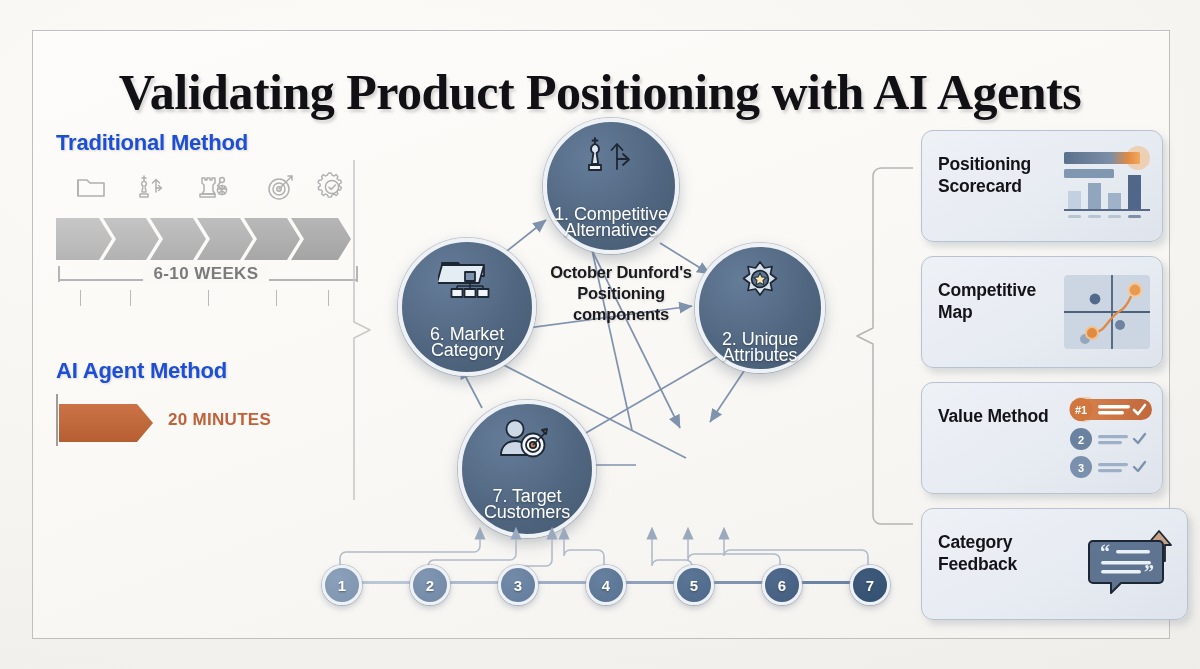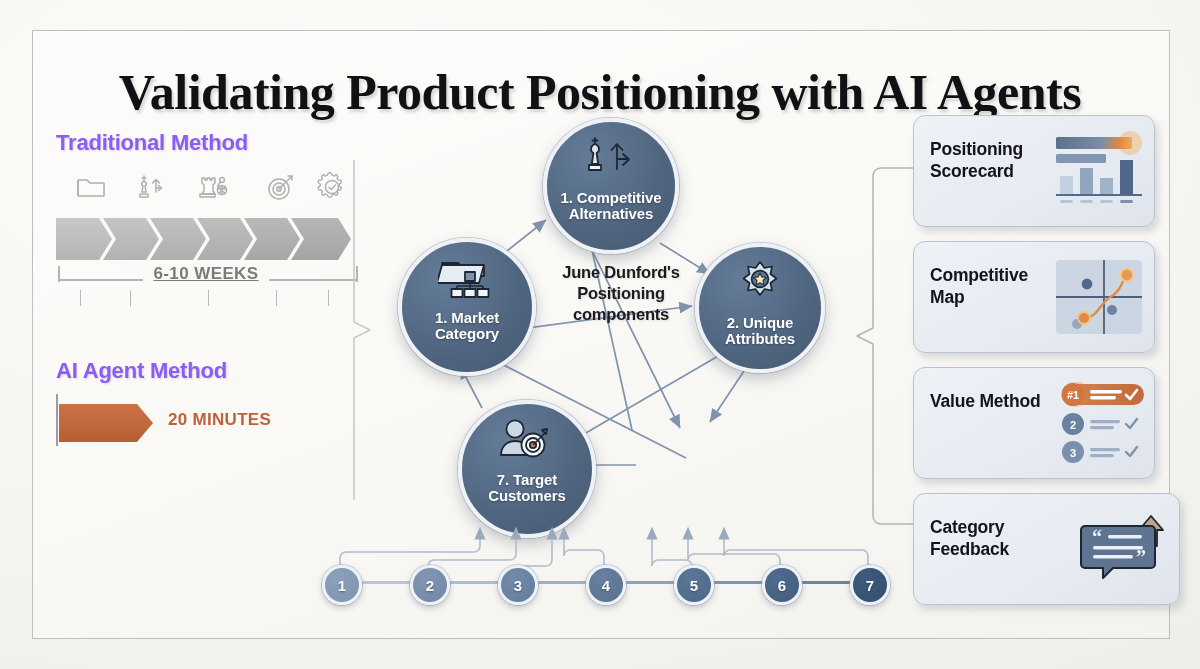--- a/index.html
+++ b/index.html
@@ -36,42 +36,42 @@
     letter-spacing:-0.5px;
     color:#111014;
     text-shadow:2px 3px 3px rgba(120,120,120,.30);
     white-space:nowrap;
     margin-top:27px;
   }
 
   
   .left-panel{position:absolute;left:56px;top:130px;width:300px;height:360px;}
   .panel-h{
-    font-size:22px;font-weight:700;color:#8b5cf6;letter-spacing:-0.2px;
+    font-size:22px;font-weight:700;color:#1d4ed8;letter-spacing:-0.2px;
     text-shadow:1px 1px 2px rgba(150,150,150,.35);
   }
   .trad-icons{position:absolute;left:4px;top:40px;width:290px;height:38px;}
   .trad-icons svg{position:absolute;top:0;}
   .chev-track{position:absolute;left:0px;top:88px;width:300px;height:42px;}
   .stem{position:absolute;width:1px;background:#b9b9b9;height:16px;top:72px;}
   .chev{
     position:absolute;top:0;height:42px;
     background:linear-gradient(180deg,#c3c3c3,#adadad);
     clip-path:polygon(0 0, calc(100% - 13px) 0, 100% 50%, calc(100% - 13px) 100%, 0 100%, 13px 50%);
     box-shadow:2px 3px 4px rgba(120,120,120,.22);
   }
   .chev.c0{clip-path:polygon(0 0, calc(100% - 13px) 0, 100% 50%, calc(100% - 13px) 100%, 0 100%);}
   .bracket{
     position:absolute;left:2px;top:136px;width:296px;height:16px;
     border-left:2px solid #b5b5b5;border-right:2px solid #b5b5b5;
   }
   .bracket:before{content:"";position:absolute;left:0;right:0;top:13px;height:2px;background:#b5b5b5;}
   .weeks{
     position:absolute;left:0;right:0;top:134px;text-align:center;
-    font-size:17px;font-weight:700;color:#7b7b7b;letter-spacing:.4px;text-decoration:underline;
+    font-size:17px;font-weight:700;color:#7b7b7b;letter-spacing:.4px;
   }
   .weeks span{background:#faf9f6;padding:0 10px;}
 
   .ai-block{position:absolute;left:0;top:228px;width:300px;}
   .ai-stem{position:absolute;left:0;top:36px;width:2px;height:52px;background:#9d9d9d;}
   .ai-chev{
     position:absolute;left:3px;top:46px;width:94px;height:38px;
     background:linear-gradient(180deg,#cb7347,#b65f32);
     clip-path:polygon(0 0, calc(100% - 16px) 0, 100% 50%, calc(100% - 16px) 100%, 0 100%);
     box-shadow:3px 4px 6px rgba(160,110,80,.30);
@@ -89,38 +89,39 @@
   .node{
     position:absolute;border-radius:50%;
     background:radial-gradient(circle at 34% 28%, #657c99 0%, #516781 55%, #44586f 100%);
     border:4px solid #eef1f5;
     box-shadow:0 6px 14px rgba(90,100,115,.34), 0 0 0 1px rgba(160,172,188,.55);
     display:flex;flex-direction:column;align-items:center;justify-content:flex-start;
     text-align:center;
   }
   .node .ico{margin-top:13px;}
   .node .lbl{
-    color:#ffffff;font-size:15px;font-weight:700;line-height:15.5px;
-    margin-top:5px;text-shadow:0 1px 2px rgba(35,45,60,.55);
+    color:#ffffff;font-size:18px;font-weight:400;line-height:15.5px;
+    margin-top:22px;text-shadow:0 1px 2px rgba(35,45,60,.55);
     letter-spacing:-0.1px;
   }
   .center-text{
     position:absolute;left:168px;top:152px;width:146px;
     text-align:center;font-size:16.5px;font-weight:700;color:#1b1a1f;
     line-height:21px;letter-spacing:-0.2px;
     text-shadow:1px 1px 2px rgba(160,160,160,.35);
   }
 
   
   .cards{position:absolute;left:905px;top:115px;width:240px;height:500px;}
   .card{
-    position:absolute;left:8px;width:240px;height:110px;
+    position:absolute;left:16px;width:240px;height:110px;
     background:linear-gradient(150deg,#eef1f6 0%,#e7ebf2 55%,#dfe4ec 100%);
     border:1px solid #b9c2d0;border-radius:12px;
     box-shadow:4px 5px 7px rgba(140,148,160,.30);
+    margin-top:15px;
   }
   .card-t{
     position:absolute;left:16px;top:22px;width:120px;
     font-size:17.5px;font-weight:700;color:#14131a;line-height:22px;
     letter-spacing:-0.2px;
   }
   .card-art{position:absolute;right:8px;top:14px;width:92px;height:82px;}
 
   
   .rconn{position:absolute;left:855px;top:160px;width:60px;height:380px;}
@@ -317,25 +318,25 @@
             <path d="M4 10 h42 l-5 18 h-42z" fill="#e4ecf4"></path>
             <rect x="27" y="17" width="10" height="9" fill="#7d93ad"></rect>
             <path d="M32 26 v5 M19 31 h26 M19 31 v4 M32 31 v4 M45 31 v4" fill="none" stroke-width="1.6"></path>
             <rect x="13.5" y="34" width="11" height="8" fill="#f0f5fa"></rect>
             <rect x="26.5" y="34" width="11" height="8" fill="#f0f5fa"></rect>
             <rect x="39.5" y="34" width="11" height="8" fill="#f0f5fa"></rect>
           </g>
         </svg>
       </span>
       <span class="lbl">
-        <span>1. Market Category</span>
-      </span>
-    </div>
-
-    <div class="center-text">June Dunford's Positioning components</div>
+        <span>6. Market Category</span>
+      </span>
+    </div>
+
+    <div class="center-text">October Dunford's Positioning components</div>
   </div>
 
   <svg class="rconn" viewBox="0 0 60 380">
     <path d="M58 8 H26 a8 8 0 0 0 -8 8 V168 L2 176 L18 184 V356 a8 8 0 0 0 8 8 H58" fill="none" stroke="#b4b4b4" stroke-width="1.5" stroke-linejoin="round"></path>
   </svg>
 
   <svg class="bconn" viewBox="0 0 600 100">
     <defs>
       <marker id="ah2" markerWidth="9" markerHeight="9" refX="6" refY="4.5" orient="auto">
         <path d="M0 1 L8 4.5 L0 8 Z" fill="#9aa9bd"></path>

